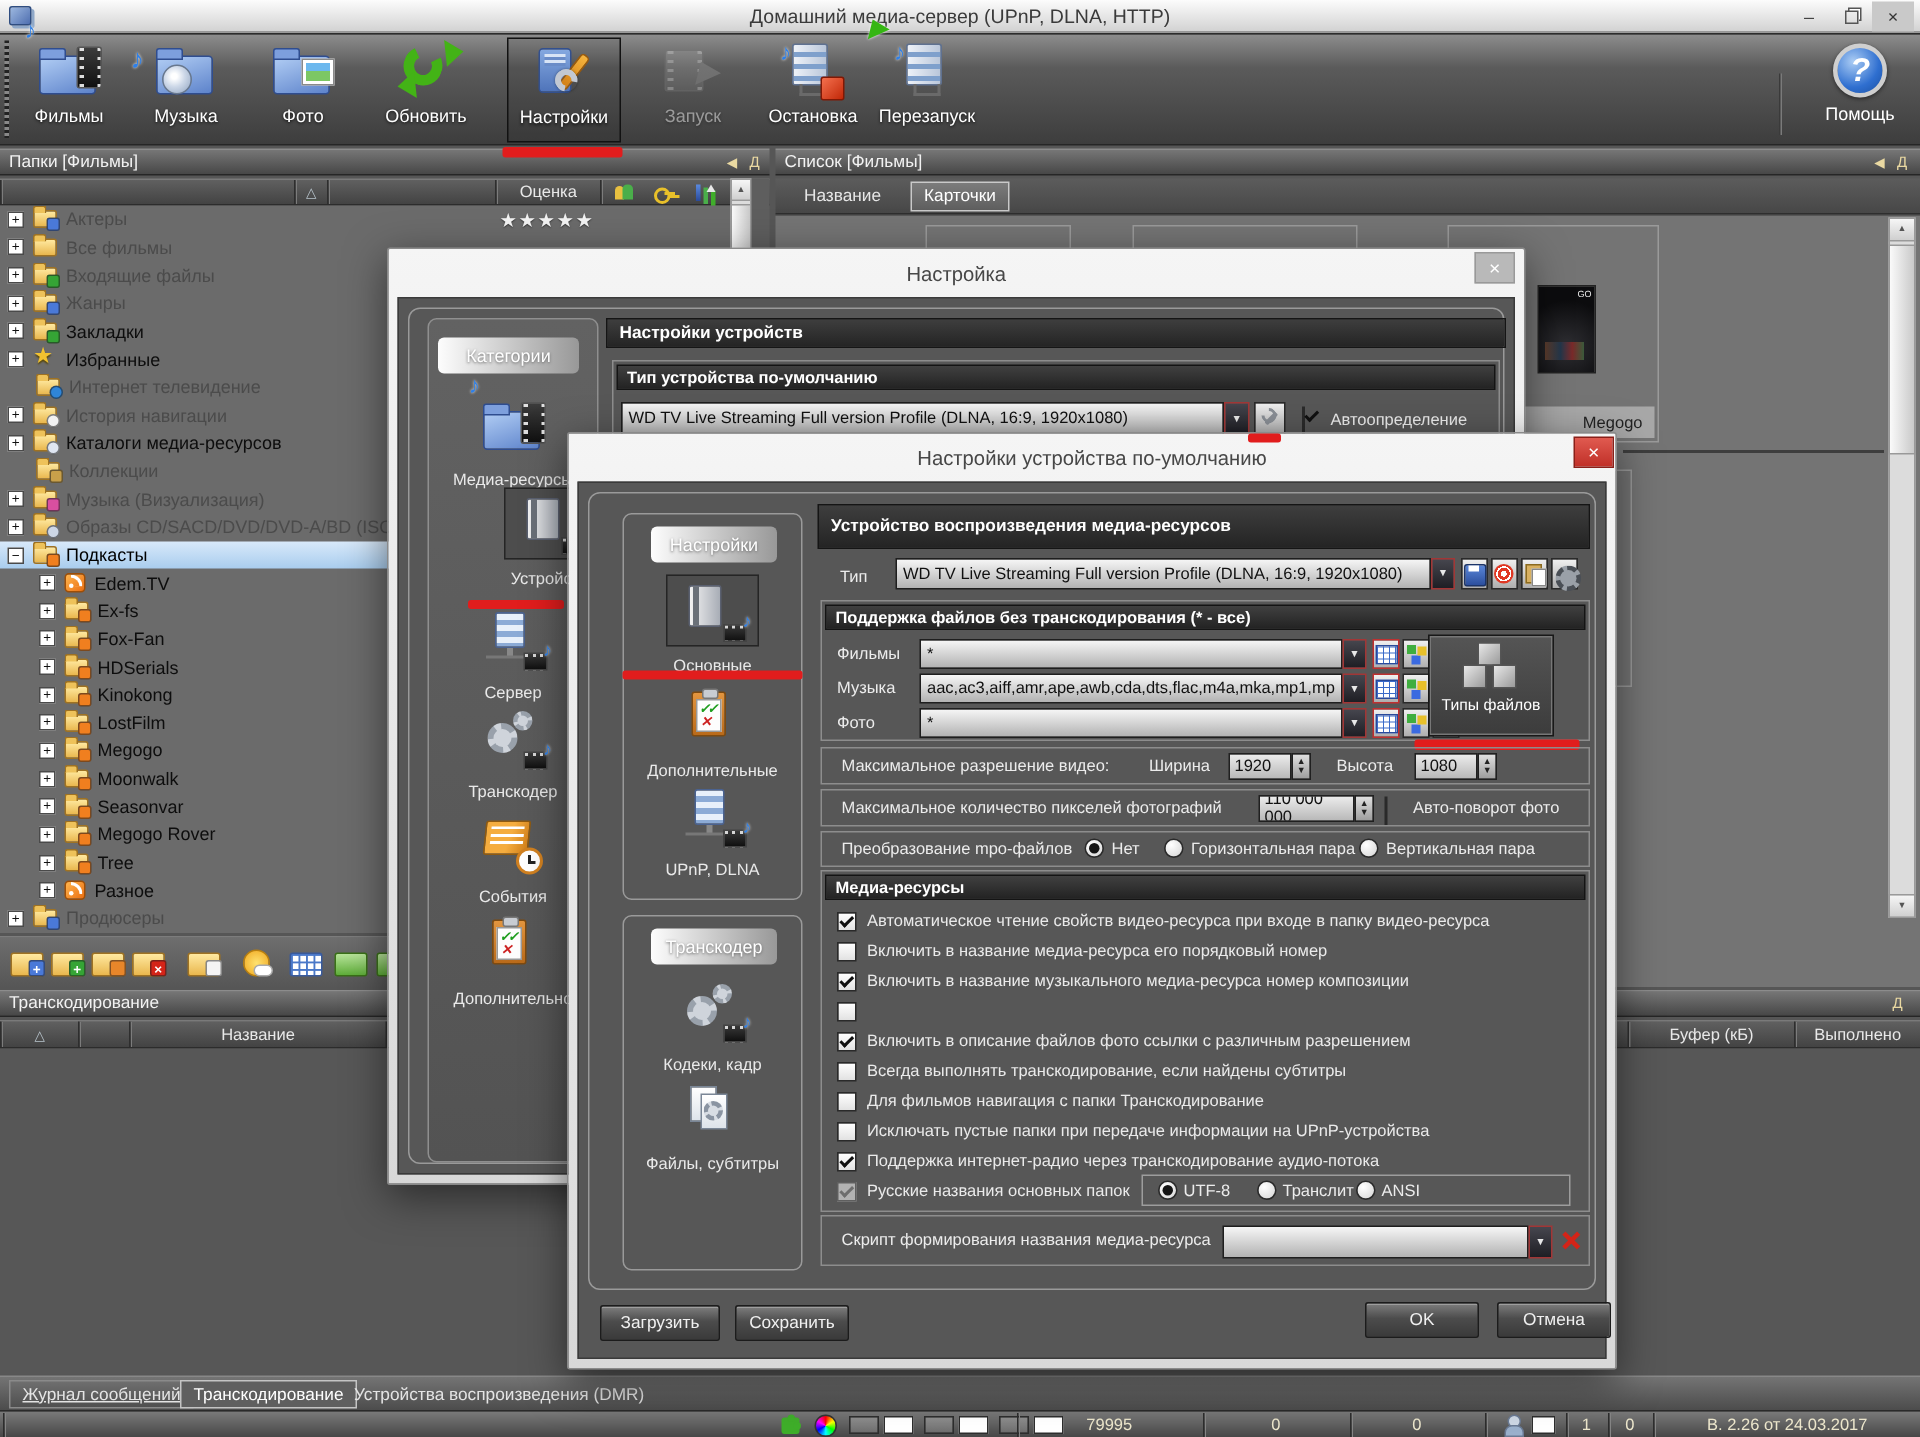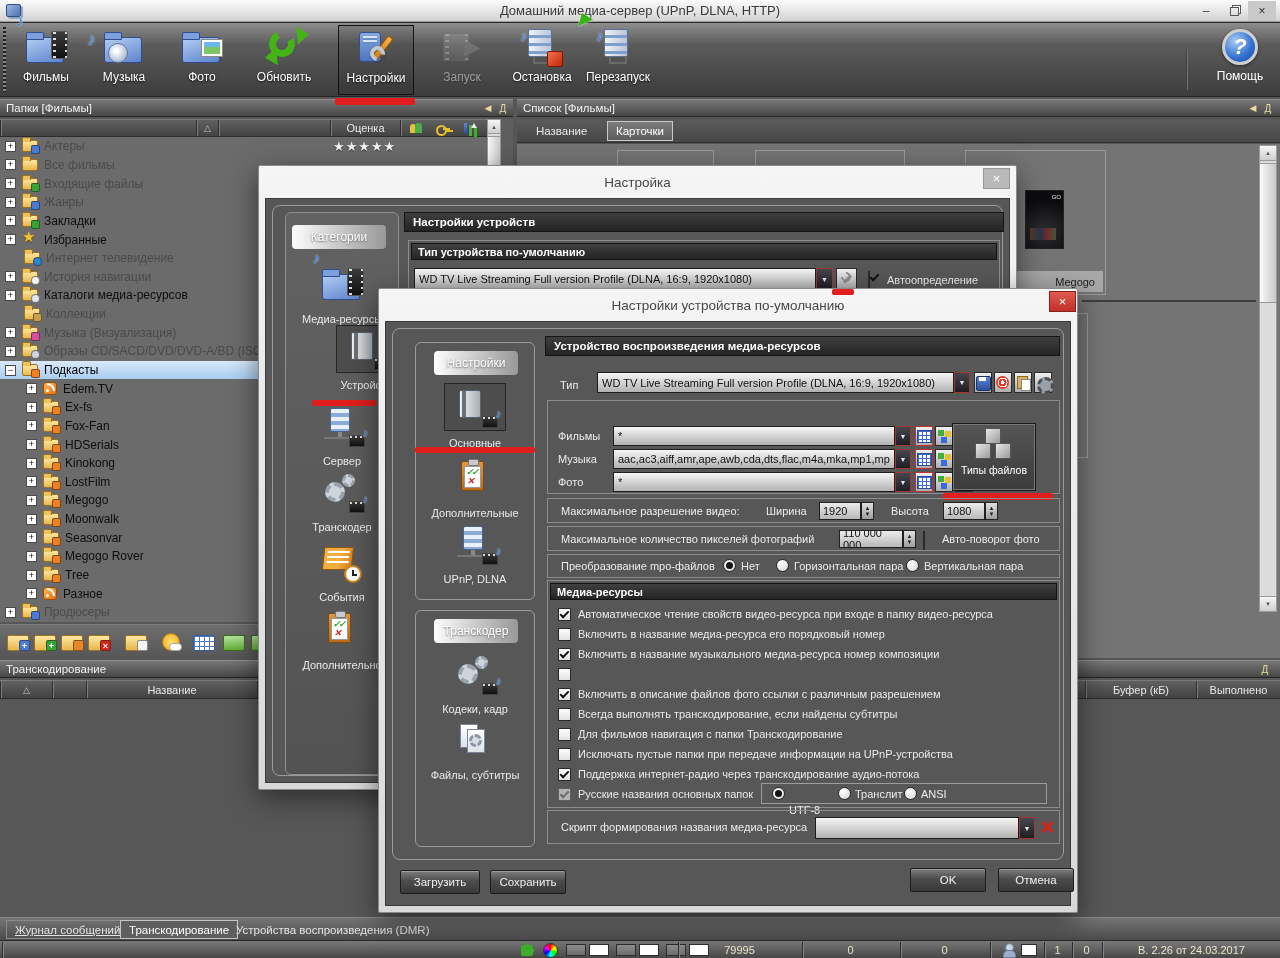--- a/index.html
+++ b/index.html
@@ -683,39 +683,40 @@
                   <i class="fb"></i>
                 </div></div><div class="nlabel">Кодеки, кадр</div></div>
             <div class="navitem" style="top: 106px;"><div class="xwrap"><div class="xic xic-pages">
                   <i></i>
                   <i></i>
                   <i></i>
                 </div></div><div class="nlabel">Файлы, субтитры</div></div>
           </div>
       </div>
 
-      <div class="dhdr" style="left:159px;top:14px;width:515px;height:20px">Устройство воспроизведения медиа-ресурсов</div>
+      <div class="dhdr" style="left:159px;top:14px;width:515px;height:30px">Устройство воспроизведения медиа-ресурсов</div>
 
       <div class="lbl" style="left:174px;top:57px">Тип</div>
       <div class="combo" style="left:211px;top:50px;width:357px;height:21px">WD TV Live Streaming Full version Profile (DLNA, 16:9, 1920x1080)</div>
       <div class="dropbtn" style="left:568px;top:50px;width:16px;height:21px">▼</div>
       <div class="toolbtn" style="left:588px;top:50px;width:18px;height:21px">
           <span class="sic sic-floppy"></span>
         </div>
       <div class="toolbtn" style="left:608px;top:50px;width:18px;height:21px">
           <span class="sic sic-buoy"></span>
         </div>
       <div class="toolbtn" style="left:628px;top:50px;width:18px;height:21px">
           <span class="sic sic-paste"></span>
         </div>
       <div class="toolbtn" style="left:648px;top:50px;width:18px;height:21px">
           <span class="sic sic-gear"></span>
         </div>
 
       <div class="strip" style="left:161px;top:78px;width:513px;height:94px">
+        <div class="gbar">Поддержка файлов без транскодирования (* - все)</div>
         <div id="file-rows">
             <div class="lbl" style="left: 10px; top: 29px;">Фильмы</div>
             <div class="combo" style="left: 65px; top: 25px; width: 282px; height: 20px;">*</div>
             <div class="dropbtn" style="left: 347px; top: 25px; width: 16px; height: 20px;">▼</div>
             <div class="toolbtn" style="left: 367px; top: 25px; width: 18px; height: 20px; border-color: rgb(192, 48, 48);">
               <div class="sic sic-gridb"></div>
             </div>
             <div class="toolbtn" style="left: 387px; top: 25px; width: 18px; height: 20px;">
               <div class="sic sic-blocks"></div>
             </div>
@@ -836,21 +837,21 @@
               <div class="cblabel">Поддержка интернет-радио через транскодирование аудио-потока</div>
             </div>
           </div>
         <div class="cbrow" style="top:205px">
           <span class="cb on dis"></span>
           <span class="cblabel">Русские названия основных папок</span>
         </div>
         <div class="strip" style="left:213px;top:202px;width:286px;height:21px;border-color:#9d9d9d">
             <div id="enc-radios">
               <div class="rd on" style="position: absolute; left: 10px; top: 3px;"></div>
-              <div class="lbl" style="left: 27px; top: 20px;">UTF-8</div>
+              <div class="lbl" style="left: 27px; top: 4px;">UTF-8</div>
               <div class="rd" style="position: absolute; left: 76px; top: 3px;"></div>
               <div class="lbl" style="left: 93px; top: 4px;">Транслит</div>
               <div class="rd" style="position: absolute; left: 142px; top: 3px;"></div>
               <div class="lbl" style="left: 159px; top: 4px;">ANSI</div>
             </div>
           </div>
       </div>
 
       <div class="strip" style="left:161px;top:488px;width:513px;height:34px">
         <div class="lbl" style="left:13px;top:10px">Скрипт формирования названия медиа-ресурса</div>

